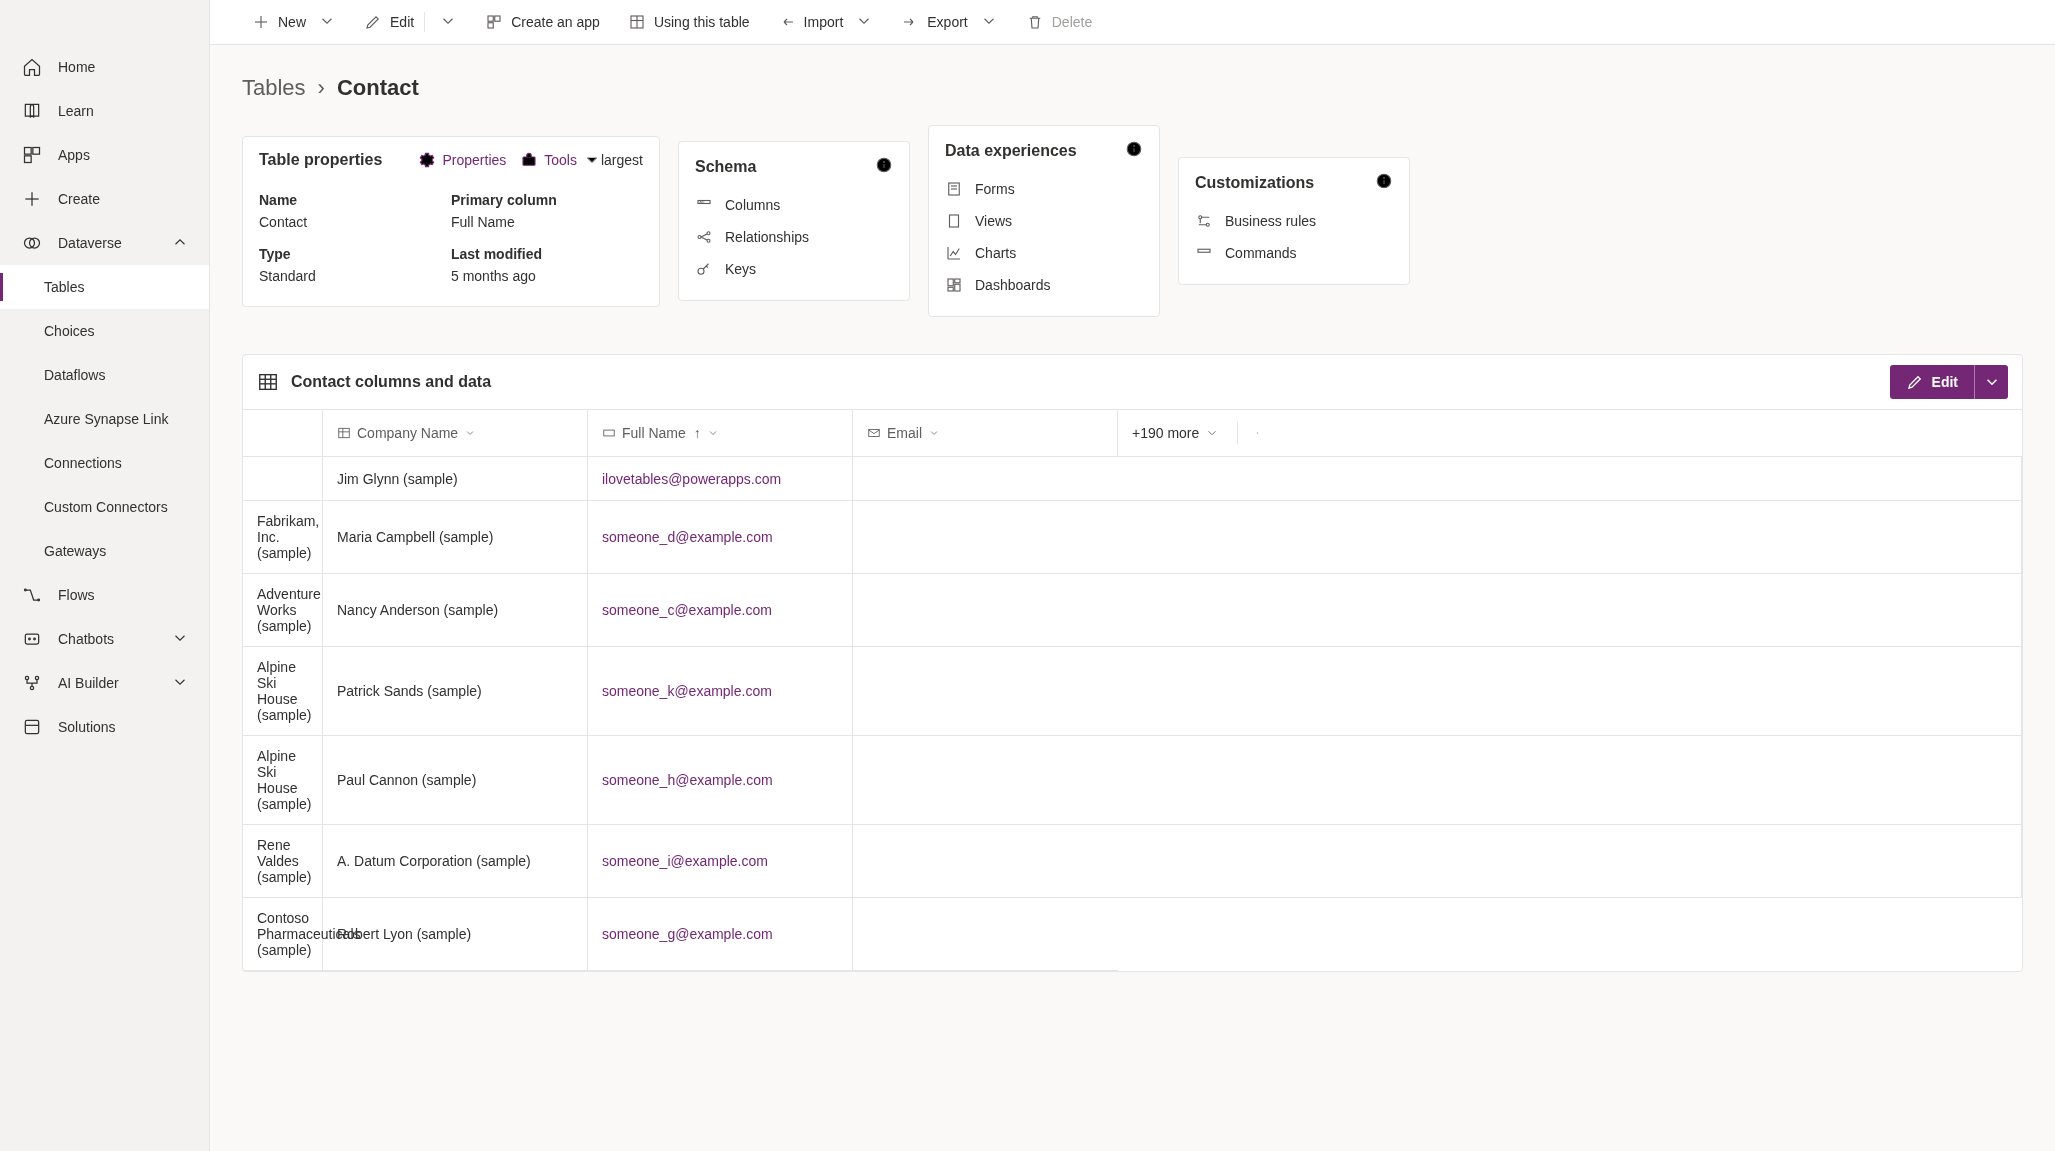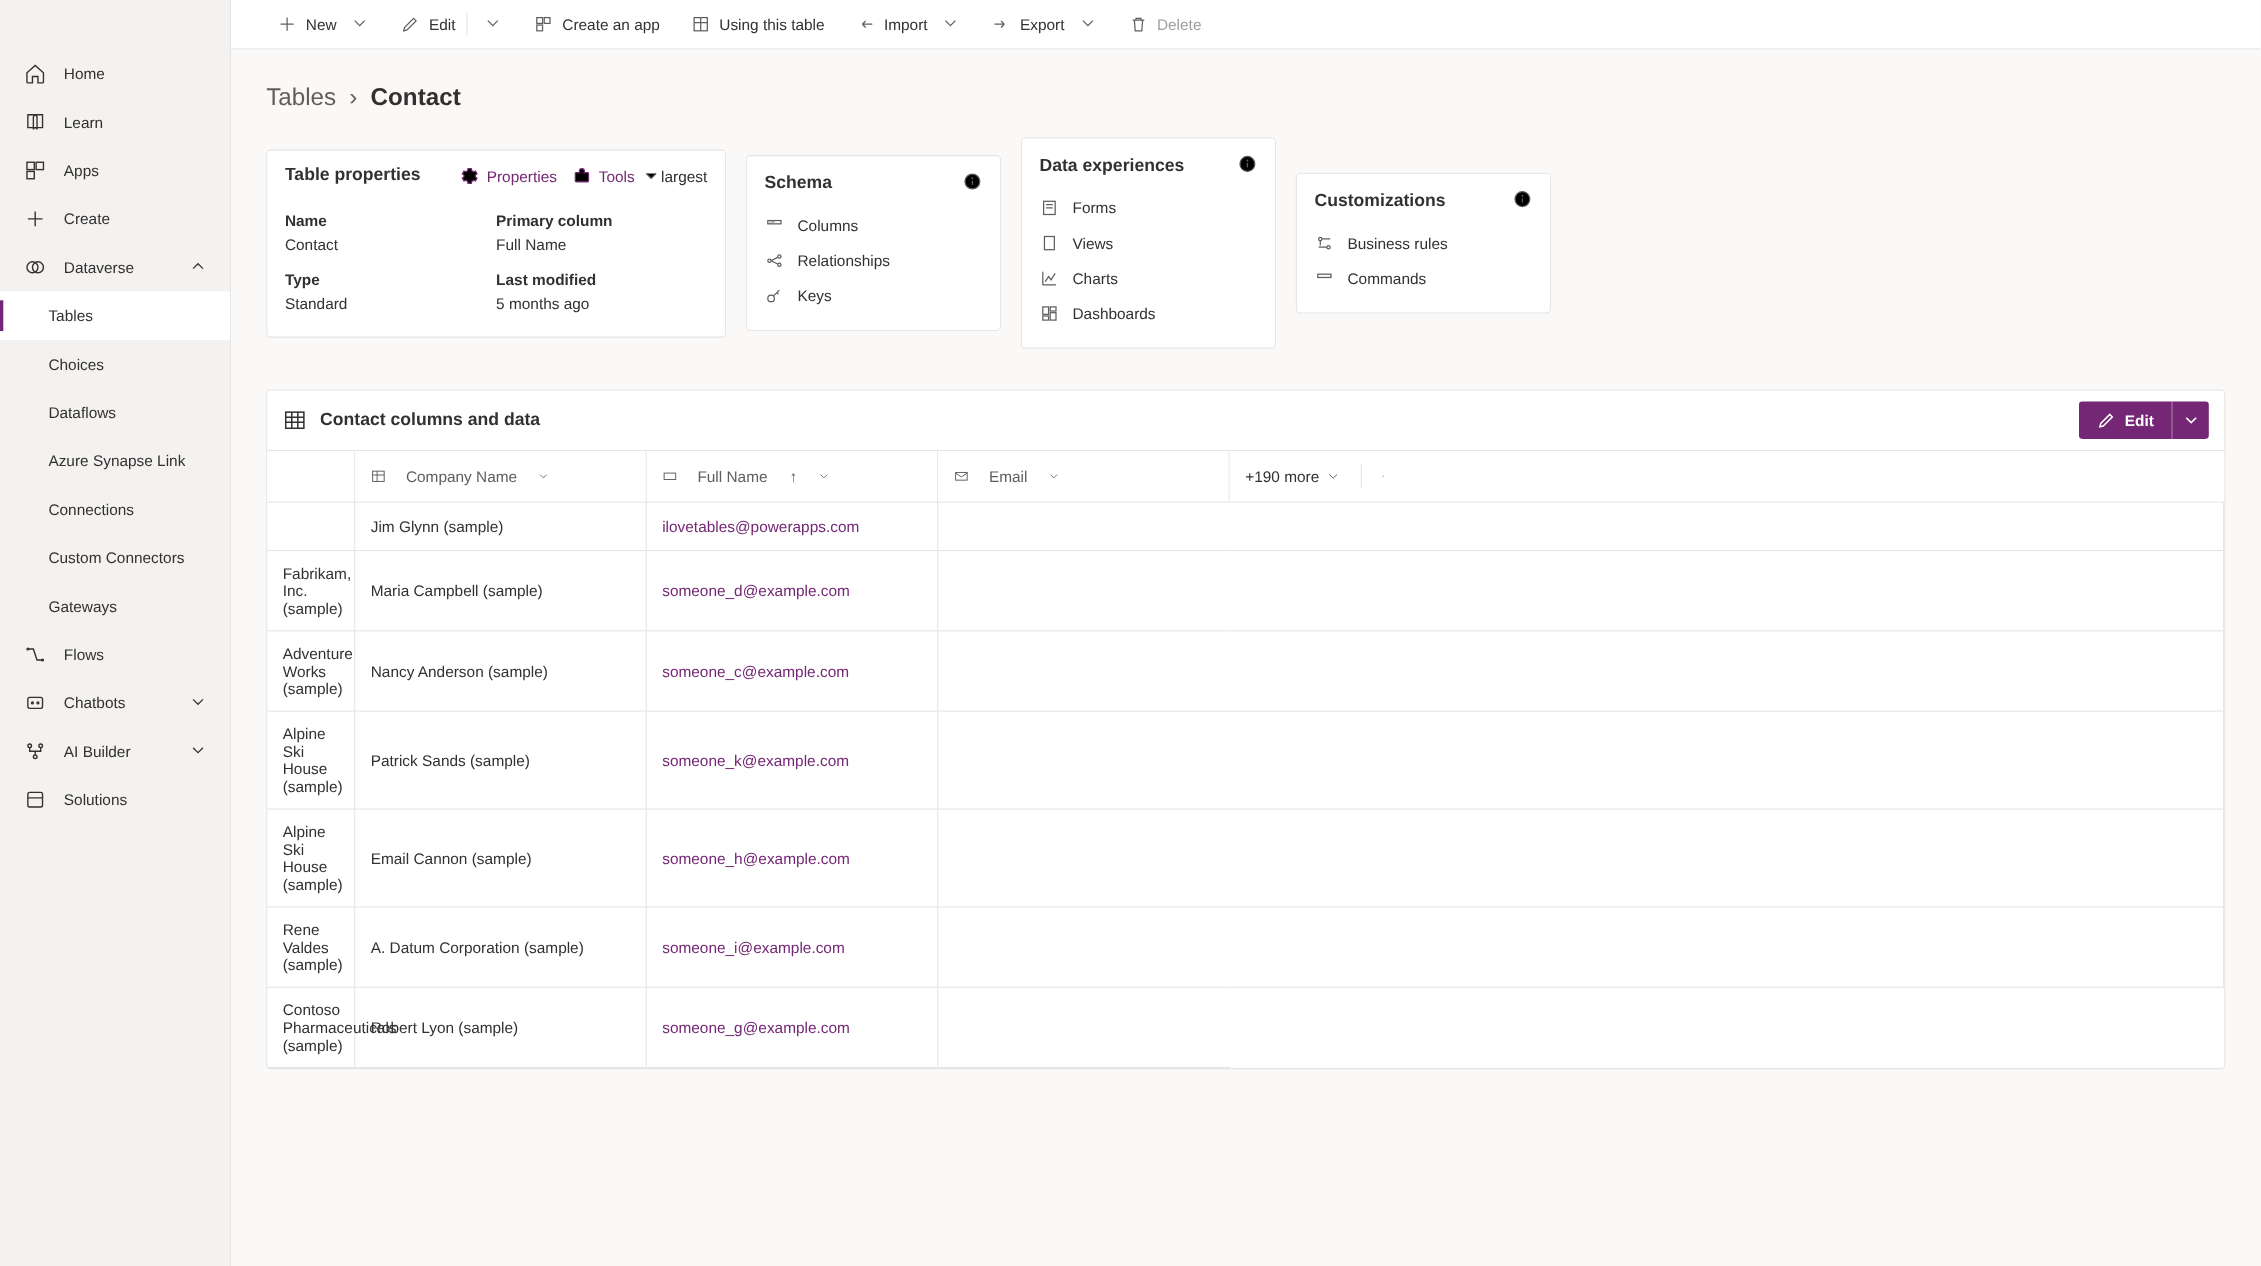--- a/index.html
+++ b/index.html
@@ -67,21 +67,21 @@
   
   .data-card{background:#fff;border:1px solid var(--gray-border);border-radius:4px;margin-top:37px;}
   .data-h{display:flex;align-items:center;padding:10px 14px;border-bottom:1px solid var(--gray-border);}
   .data-h-title{font-size:16px;font-weight:600;margin-left:12px;}
   .edit-split{margin-left:auto;display:flex;background:var(--accent);color:#fff;border-radius:3px;overflow:hidden;height:34px;}
   .edit-split .main-btn{display:flex;align-items:center;gap:8px;padding:0 16px;cursor:pointer;}
   .edit-split .split{width:34px;display:flex;align-items:center;justify-content:center;border-left:1px solid rgba(255,255,255,.4);cursor:pointer;}
   .grid{display:grid;grid-template-columns:80px 265px 265px 265px 1fr;}
   .grid-header, .grid-row{display:contents;}
   .hcell, .cell{border-bottom:1px solid var(--gray-border);border-right:1px solid var(--gray-border);padding:12px 14px;display:flex;align-items:center;min-height:44px;}
-  .hcell{color:var(--text-dim);font-weight:400;gap:18px;background:#fff;}
+  .hcell{color:var(--text-dim);font-weight:400;gap:6px;background:#fff;}
   .hcell .sort{margin-left:2px;}
   .corner{border-right:1px solid var(--gray-border);border-bottom:1px solid var(--gray-border);}
   .email{color:var(--link);}
   .more-cols{display:flex;align-items:center;gap:18px;padding:10px 22px;color:var(--text);}
   .more-cols .pill{display:flex;align-items:center;gap:6px;cursor:pointer;}
   .more-cols .add{width:22px;height:22px;display:flex;align-items:center;justify-content:center;cursor:pointer;border-left:1px solid var(--gray-border);padding-left:18px;}
 
   svg{width:18px;height:18px;}
   .icon svg{width:20px;height:20px;}
 </style>
@@ -540,21 +540,21 @@
             <div class="cell" style="border-right: none;"></div>
             <div class="cell corner"></div>
             <div class="cell">Alpine Ski House (sample)</div>
             <div class="cell">Patrick Sands (sample)</div>
             <div class="cell">
               <span class="email">someone_k@example.com</span>
             </div>
             <div class="cell" style="border-right: none;"></div>
             <div class="cell corner"></div>
             <div class="cell">Alpine Ski House (sample)</div>
-            <div class="cell">Email Cannon (sample)</div>
+            <div class="cell">Paul Cannon (sample)</div>
             <div class="cell">
               <span class="email">someone_h@example.com</span>
             </div>
             <div class="cell" style="border-right: none;"></div>
             <div class="cell corner"></div>
             <div class="cell">Rene Valdes (sample)</div>
             <div class="cell">A. Datum Corporation (sample)</div>
             <div class="cell">
               <span class="email">someone_i@example.com</span>
             </div>

